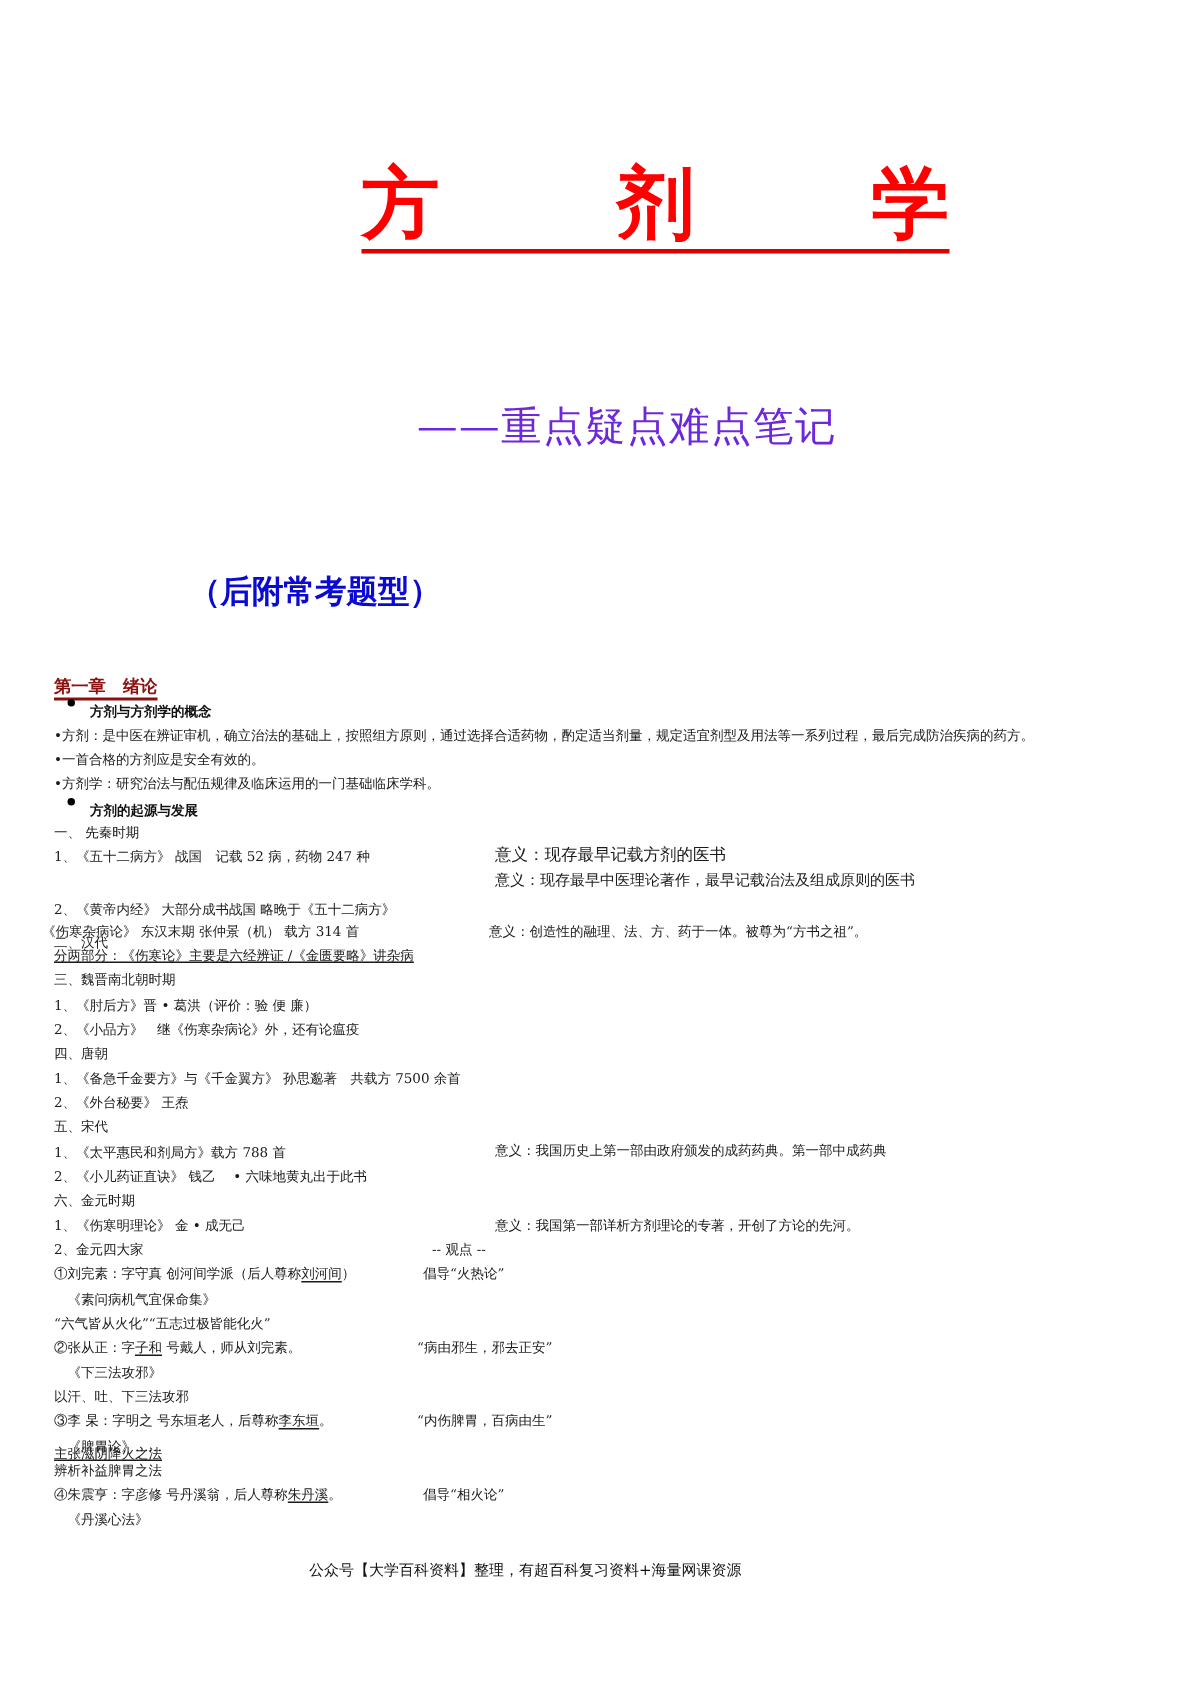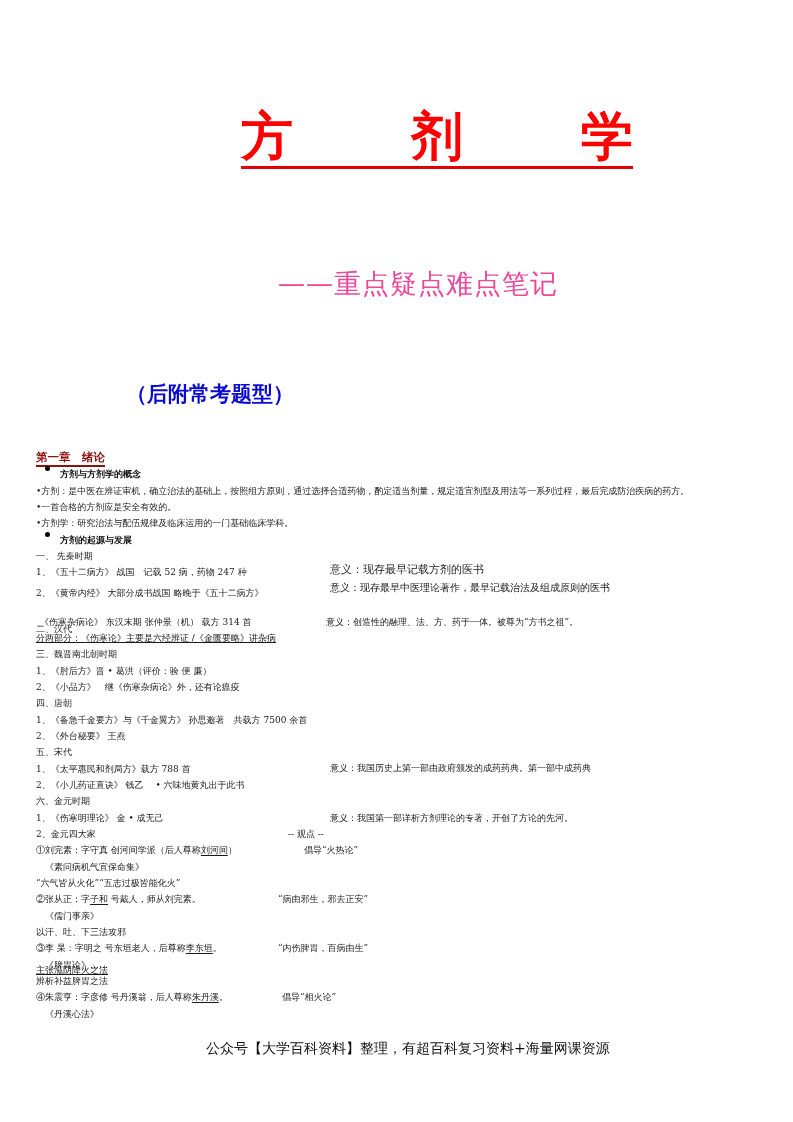--- a/index.html
+++ b/index.html
@@ -3,30 +3,30 @@
 <meta charset="utf-8">
 <style>
   html, body { margin: 0; padding: 0; background: #ffffff; }
   body { width: 793px; height: 1122px; position: relative; overflow: hidden;
          font-family: "DejaVu Serif", "Liberation Serif", serif; color: #111; }
   .abs { position: absolute; white-space: nowrap; }
   .title { left: 241px; top: 100px; width: 392px; height: 66px;
            font-family: "DejaVu Sans", sans-serif; font-weight: bold; font-size: 52px;
            color: #ff0000; border-bottom: 3px solid #e00000; display: flex; justify-content: space-between; align-items: flex-end; line-height: 60px; }
   .title span { display: inline-block; }
-  .subtitle { left: 278px; top: 266px; font-family: "DejaVu Serif", serif; font-size: 27px; color: #ec4899; letter-spacing: 1px; }
+  .subtitle { left: 278px; top: 266px; font-family: "DejaVu Serif", serif; font-size: 27px; color: #6d28d9; letter-spacing: 1px; }
   .appendix { left: 126px; top: 380px; font-family: "DejaVu Sans", sans-serif; font-weight: bold; font-size: 21px; color: #0a0ad2; }
   .chapter { left: 36px; top: 451px; font-family: "DejaVu Sans", sans-serif; font-weight: bold; font-size: 11.5px; color: #8b1010;
              border-bottom: 2px solid #8b1010; line-height: 13px; padding-bottom: 1px; }
   .sec { font-family: Liberation Mono, monospace; font-weight: bold; font-size: 9px; color: #111; }
   .bullet { position: absolute; width: 5px; height: 5px; border-radius: 50%; background: #000; }
   .line { font-size: 9px; line-height: 12px; color: #1a1a1a; }
   .big { font-size: 11px; }
   .u { text-decoration: underline; text-underline-offset: 2px; }
-  .footer { left: 206px; top: 1040px; font-size: 14px; color: #111; }
+  .footer { left: 206px; top: 1040px; font-size: 10px; color: #111; }
 </style>
 </head>
 <body>
 
 <div class="abs title">
   <span>方</span>
   <span>剂</span>
   <span>学</span>
 </div>
 
@@ -40,24 +40,24 @@
 <div class="abs line" style="left:36px; top:485px;">•方剂：是中医在辨证审机，确立治法的基础上，按照组方原则，通过选择合适药物，酌定适当剂量，规定适宜剂型及用法等一系列过程，最后完成防治疾病的药方。</div>
 <div class="abs line" style="left:36px; top:501px;">•一首合格的方剂应是安全有效的。</div>
 <div class="abs line" style="left:36px; top:517px;">•方剂学：研究治法与配伍规律及临床运用的一门基础临床学科。</div>
 
 <span class="bullet" style="left:45px; top:532px;"></span>
 <div class="abs sec" style="left:60px; top:534px;">方剂的起源与发展</div>
 
 <div class="abs line" style="left:36px; top:550px;">一、 先秦时期</div>
 <div class="abs line" style="left:36px; top:566px;text-align:right;">1、《五十二病方》 战国　记载 52 病，药物 247 种</div>
 <div class="abs line big" style="left:330px; top:564px;">意义：现存最早记载方剂的医书</div>
-<div class="abs line" style="left:36px; top:587px;">2、《黄帝内经》 大部分成书战国 略晚于《五十二病方》</div>
+<div class="abs line" style="left:36px; top:601px;">2、《黄帝内经》 大部分成书战国 略晚于《五十二病方》</div>
 <div class="abs line" style="left:330px; top:582px; font-size:10px;">意义：现存最早中医理论著作，最早记载治法及组成原则的医书</div>
 <div class="abs line" style="left:36px; top:599px;margin-top:24px;">二、汉代</div>
-<div class="abs line" style="left:40px; top:616px;">《伤寒杂病论》 东汉末期 张仲景（机） 载方 314 首</div>
+<div class="abs line" style="left:28px; top:616px;">《伤寒杂病论》 东汉末期 张仲景（机） 载方 314 首</div>
 <div class="abs line" style="left:326px; top:616px;">意义：创造性的融理、法、方、药于一体。被尊为“方书之祖”。</div>
 <div class="abs line" style="left:36px; top:632px;text-decoration:underline;"> 分两部分：《伤寒论》主要是六经辨证 /《金匮要略》讲杂病</div>
 <div class="abs line" style="left:36px; top:648px;">三、魏晋南北朝时期</div>
 <div class="abs line" style="left:36px; top:665px;">1、《肘后方》晋 • 葛洪（评价：验 便 廉）</div>
 <div class="abs line" style="left:36px; top:681px;">2、《小品方》　继《伤寒杂病论》外，还有论瘟疫</div>
 <div class="abs line" style="left:36px; top:697px;">四、唐朝</div>
 <div class="abs line" style="left:36px; top:714px;">1、《备急千金要方》与《千金翼方》 孙思邈著　共载方 7500 余首</div>
 <div class="abs line" style="left:36px; top:730px;">2、《外台秘要》 王焘</div>
 <div class="abs line" style="left:36px; top:746px;">五、宋代</div>
 <div class="abs line" style="left:36px; top:763px;">1、《太平惠民和剂局方》载方 788 首</div>
@@ -65,29 +65,29 @@
 <div class="abs line" style="left:36px; top:779px;">2、《小儿药证直诀》 钱乙　 • 六味地黄丸出于此书</div>
 <div class="abs line" style="left:36px; top:795px;">六、金元时期</div>
 <div class="abs line" style="left:36px; top:812px;">1、《伤寒明理论》 金 • 成无己</div>
 <div class="abs line" style="left:330px; top:812px;">意义：我国第一部详析方剂理论的专著，开创了方论的先河。</div>
 <div class="abs line" style="left:36px; top:828px;">2、金元四大家</div>
 <div class="abs line" style="left:288px; top:828px;">-- 观点 --</div>
 
 <div class="abs line" style="left:36px; top:844px;">
   <span>①刘完素：字守真 创河间学派（后人尊称</span><span class="u">刘河间</span><span>）</span>
 </div>
-<div class="abs line" style="left:282px; top:844px;margin-left:22px;">倡导“火热论”</div>
+<div class="abs line" style="left:282px; top:844px;">倡导“火热论”</div>
 <div class="abs line" style="left:36px; top:861px;">　《素问病机气宜保命集》</div>
 <div class="abs line" style="left:36px; top:877px;">“六气皆从火化”“五志过极皆能化火”</div>
 
 <div class="abs line" style="left:36px; top:893px;">
   <span>②张从正：字</span><span class="u">子和</span><span> 号戴人，师从刘完素。</span>
 </div>
 <div class="abs line" style="left:278px; top:893px;">“病由邪生，邪去正安”</div>
-<div class="abs line" style="left:36px; top:910px;">　《儒门事亲》</div>
+<div class="abs line" style="left:36px; top:910px;">　《下三法攻邪》</div>
 <div class="abs line" style="left:36px; top:926px;"> 以汗、吐、下三法攻邪</div>
 
 <div class="abs line" style="left:36px; top:942px;">
   <span>③李 杲：字明之 号东垣老人，后尊称</span><span class="u">李东垣</span><span>。</span>
 </div>
 <div class="abs line" style="left:278px; top:942px;">“内伤脾胃，百病由生”</div>
 <div class="abs line" style="left:36px; top:959px;">　《脾胃论》……</div>
 <div class="abs line" style="left:36px; top:975px;">辨析补益脾胃之法</div>
 
 <div class="abs line" style="left:36px; top:991px;">

